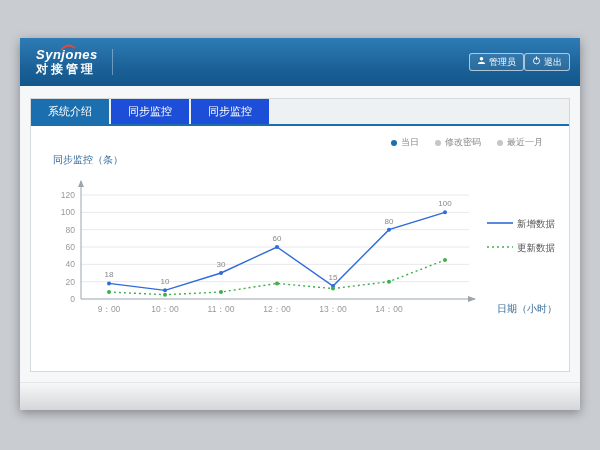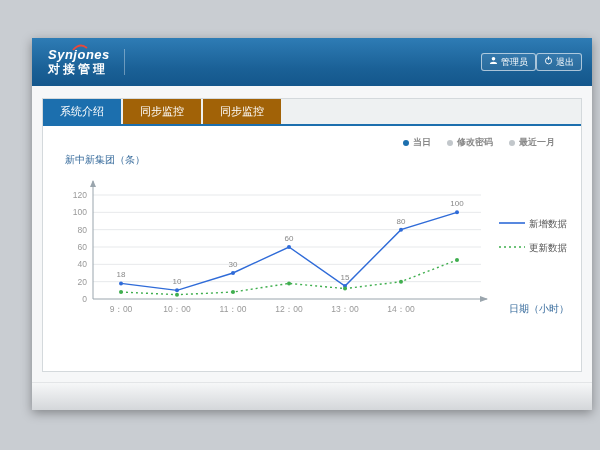--- a/index.html
+++ b/index.html
@@ -1,19 +1,19 @@
 <!DOCTYPE html>
 <html><head>
 <meta charset="utf-8">
 <style>
   *{margin:0;padding:0;box-sizing:border-box;}
   html,body{width:600px;height:450px;overflow:hidden;}
   body{background:#c9cdd2;font-family:"Liberation Sans",sans-serif;position:relative;}
   .window{position:absolute;left:20px;top:38px;width:560px;height:372px;background:#fff;
-          box-shadow:0 3px 10px rgba(0,0,0,.35);display:flex;flex-direction:column;margin-left:12px;}
+          box-shadow:0 3px 10px rgba(0,0,0,.35);display:flex;flex-direction:column;}
   
   .header{height:48px;background:linear-gradient(#2e7cb5 0%,#1a6096 65%,#14578c 100%);
           display:flex;align-items:center;padding:0 10px;color:#fff;flex-shrink:0;}
   .logo{display:flex;flex-direction:column;line-height:1.15;margin:0 6px 0 6px;position:relative;}
   .logo .brand{font-size:13px;font-weight:bold;font-style:italic;letter-spacing:.5px;}
   .logo .swoosh{position:absolute;top:-4px;left:24px;}
   .logo .company{font-size:12px;font-weight:bold;letter-spacing:3px;}
   .header-divider{width:1px;height:26px;background:rgba(255,255,255,.35);margin:0 12px 0 8px;}
   .app-title{font-size:15px;letter-spacing:2px;}
   .header-actions{margin-left:auto;display:flex;}
@@ -22,24 +22,24 @@
         padding:2px 7px;cursor:pointer;line-height:1.2;}
   
   .nav{height:25px;background:#0e4c7b;border-top:1px solid #3c8cc2;display:flex;padding-left:8px;flex-shrink:0;}
   .nav-item{color:#fff;font-size:11px;line-height:24px;padding:0 17px;cursor:pointer;
             border-right:1px solid rgba(255,255,255,.12);}
   .nav-item.active{background:rgba(0,0,0,.22);}
   
   .content{flex:1;background:#f6f7f8;padding:12px 10px 10px;}
   .panel{height:100%;background:#fff;border:1px solid #d4d9dc;overflow:hidden;}
   .tabbar{display:flex;background:#eef1f2;border-bottom:2px solid #1c6fae;}
-  .tab{font-size:11px;color:#fff;padding:5px 17px;background:#a16207;margin-right:2px;cursor:pointer;}
+  .tab{font-size:11px;color:#fff;padding:5px 17px;background:#1d4ed8;margin-right:2px;cursor:pointer;}
   .tab.active{background:#1c6fae;}
   .filters{display:flex;justify-content:flex-end;gap:16px;padding:10px 26px 0;}
-  .filter{display:flex;align-items:center;gap:4px;font-size:9px;color:#888;cursor:pointer;font-weight:bold;}
+  .filter{display:flex;align-items:center;gap:4px;font-size:9px;color:#888;cursor:pointer;}
   .fdot{width:6px;height:6px;border-radius:50%;background:#c2c7cb;display:inline-block;}
   .filter.active .fdot{background:#1c6fae;}
   .ylabel{font-size:10px;color:#33689a;margin:4px 0 0 22px;}
   .chart-wrap{margin:4px 0 0 10px;}
   .note{font-size:9px;color:#aaa;padding:14px 16px 0 46px;white-space:nowrap;overflow:hidden;}
   .note .prefix{color:#e23c30;}
   
   .footer{height:28px;background:linear-gradient(#f6f7f8,#d4d7da);border-top:1px solid #e3e5e7;flex-shrink:0;}
 </style>
 </head>
@@ -92,21 +92,21 @@
         <div class="filter">
           <span class="fdot"></span>
           <span>修改密码</span>
         </div>
         <div class="filter">
           <span class="fdot"></span>
           <span>最近一月</span>
         </div>
       </div>
 
-      <div class="ylabel">新中新集团（条）</div>
+      <div class="ylabel">同步监控（条）</div>
 
       <div class="chart-wrap">
         <svg id="chart-svg" width="536" height="146" viewBox="0 0 536 146">
             <text x="34" y="131" text-anchor="end" font-size="8.5" fill="#999" font-family="&quot;Liberation Sans&quot;, sans-serif">0</text>
             <line x1="40" y1="110.66666666666666" x2="428" y2="110.66666666666666" stroke="#e7e9eb" stroke-width="1" font-family="&quot;Liberation Sans&quot;, sans-serif"></line>
             <text x="34" y="113.66666666666666" text-anchor="end" font-size="8.5" fill="#999" font-family="&quot;Liberation Sans&quot;, sans-serif">20</text>
             <line x1="40" y1="93.33333333333333" x2="428" y2="93.33333333333333" stroke="#e7e9eb" stroke-width="1" font-family="&quot;Liberation Sans&quot;, sans-serif"></line>
             <text x="34" y="96.33333333333333" text-anchor="end" font-size="8.5" fill="#999" font-family="&quot;Liberation Sans&quot;, sans-serif">40</text>
             <line x1="40" y1="76" x2="428" y2="76" stroke="#e7e9eb" stroke-width="1" font-family="&quot;Liberation Sans&quot;, sans-serif"></line>
             <text x="34" y="79" text-anchor="end" font-size="8.5" fill="#999" font-family="&quot;Liberation Sans&quot;, sans-serif">60</text>

